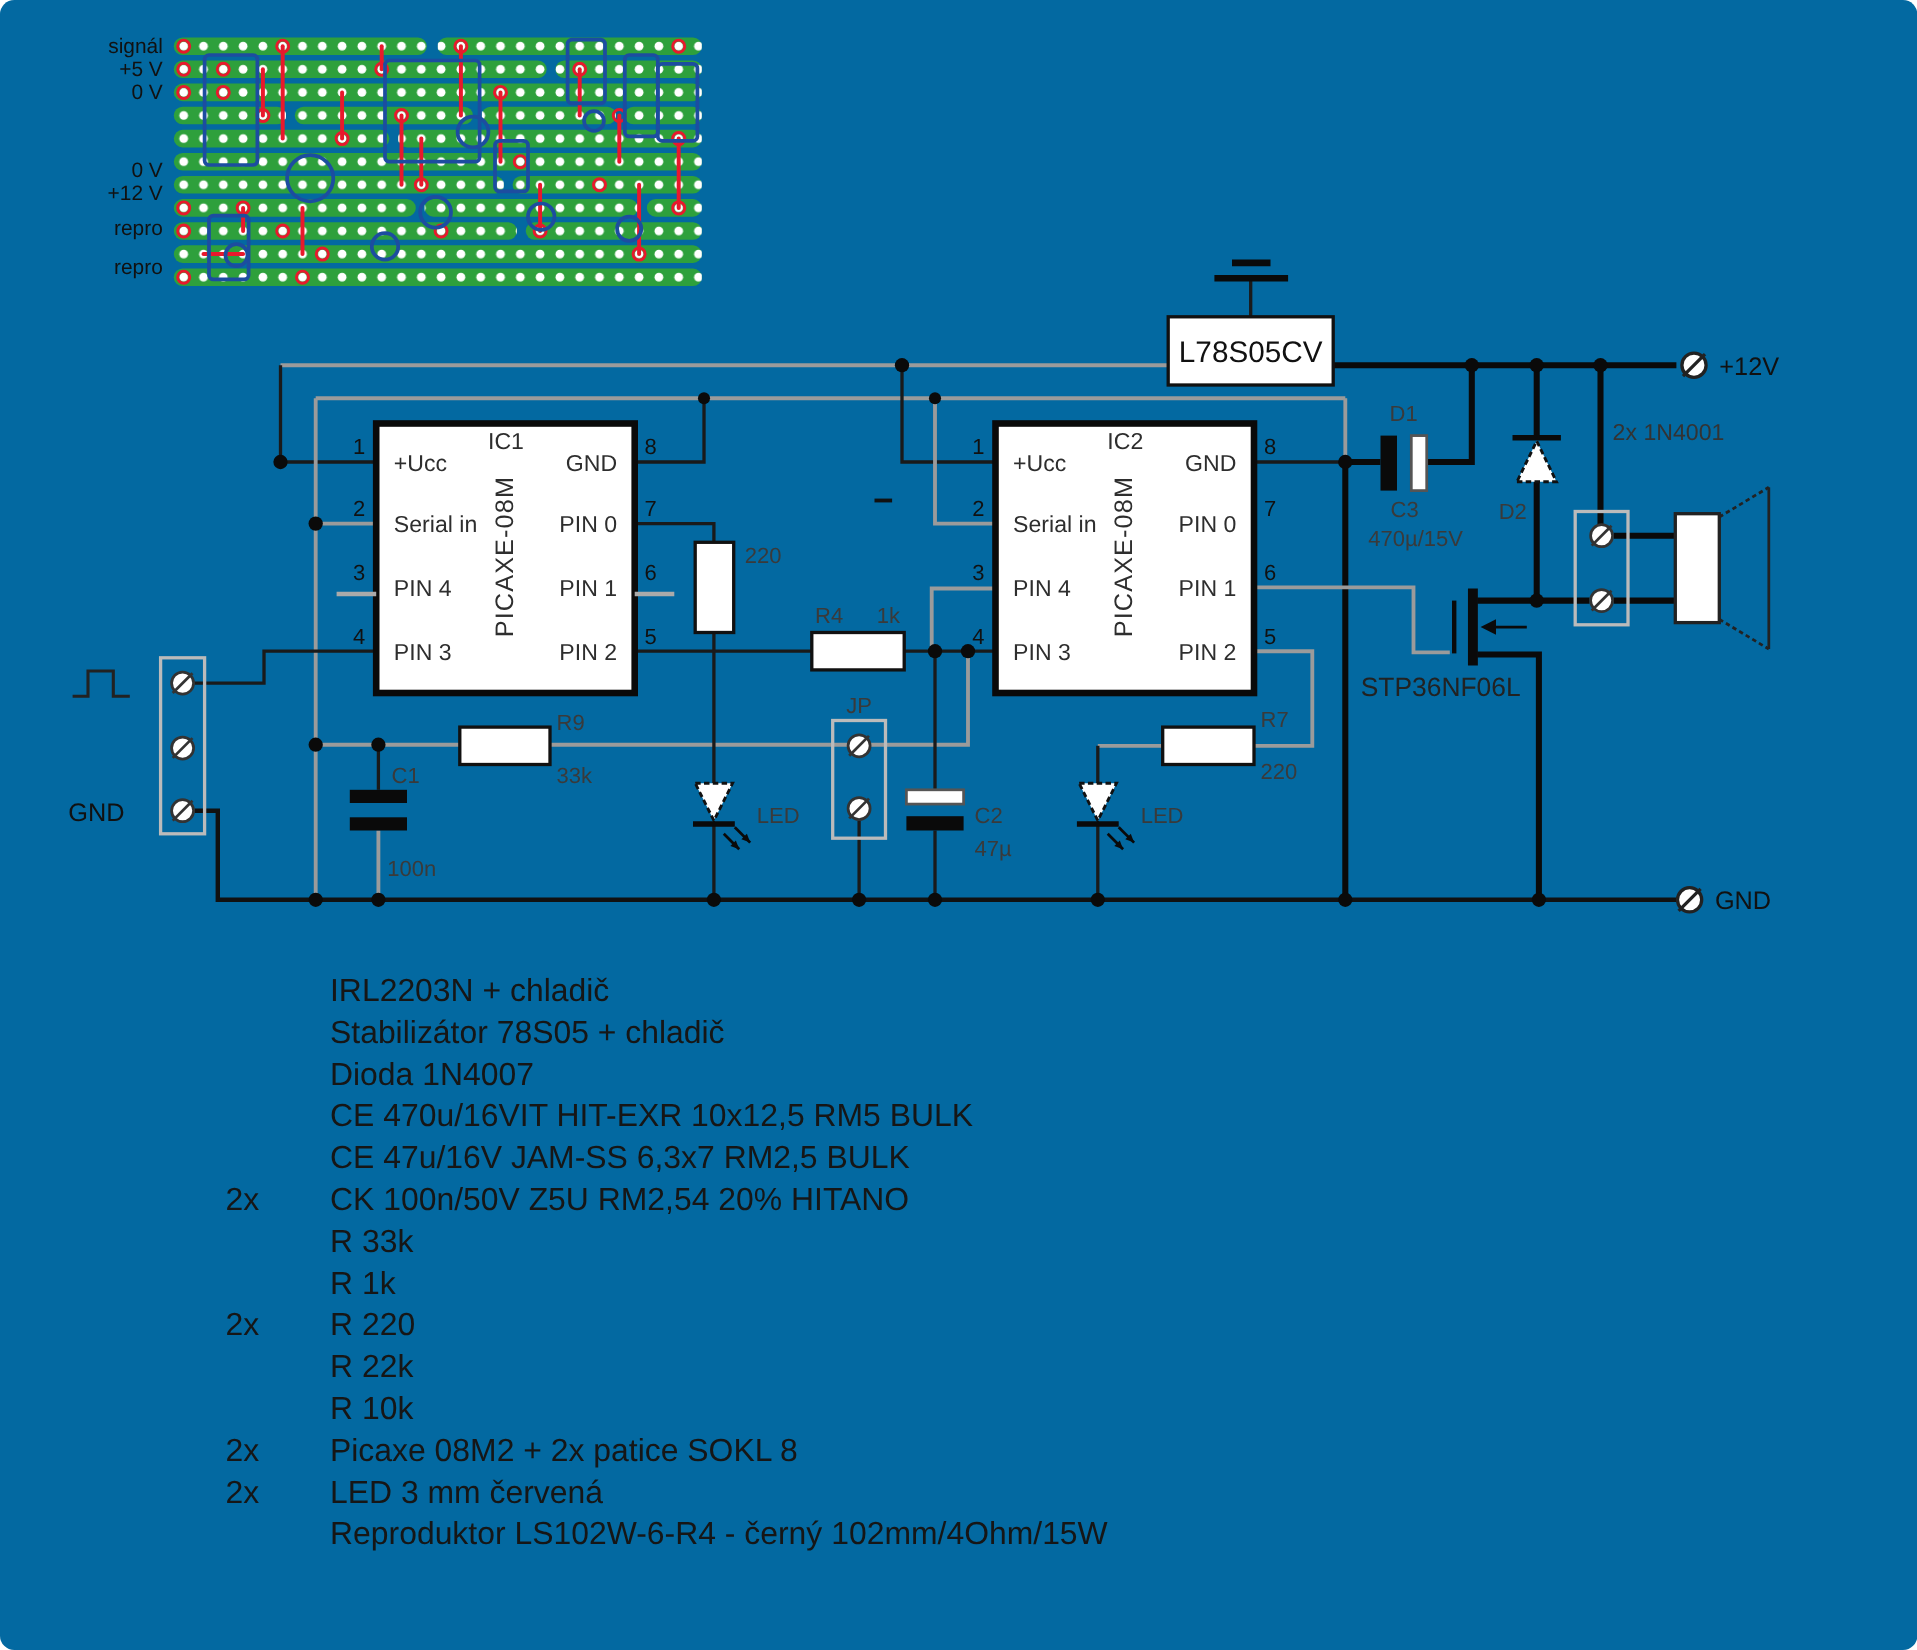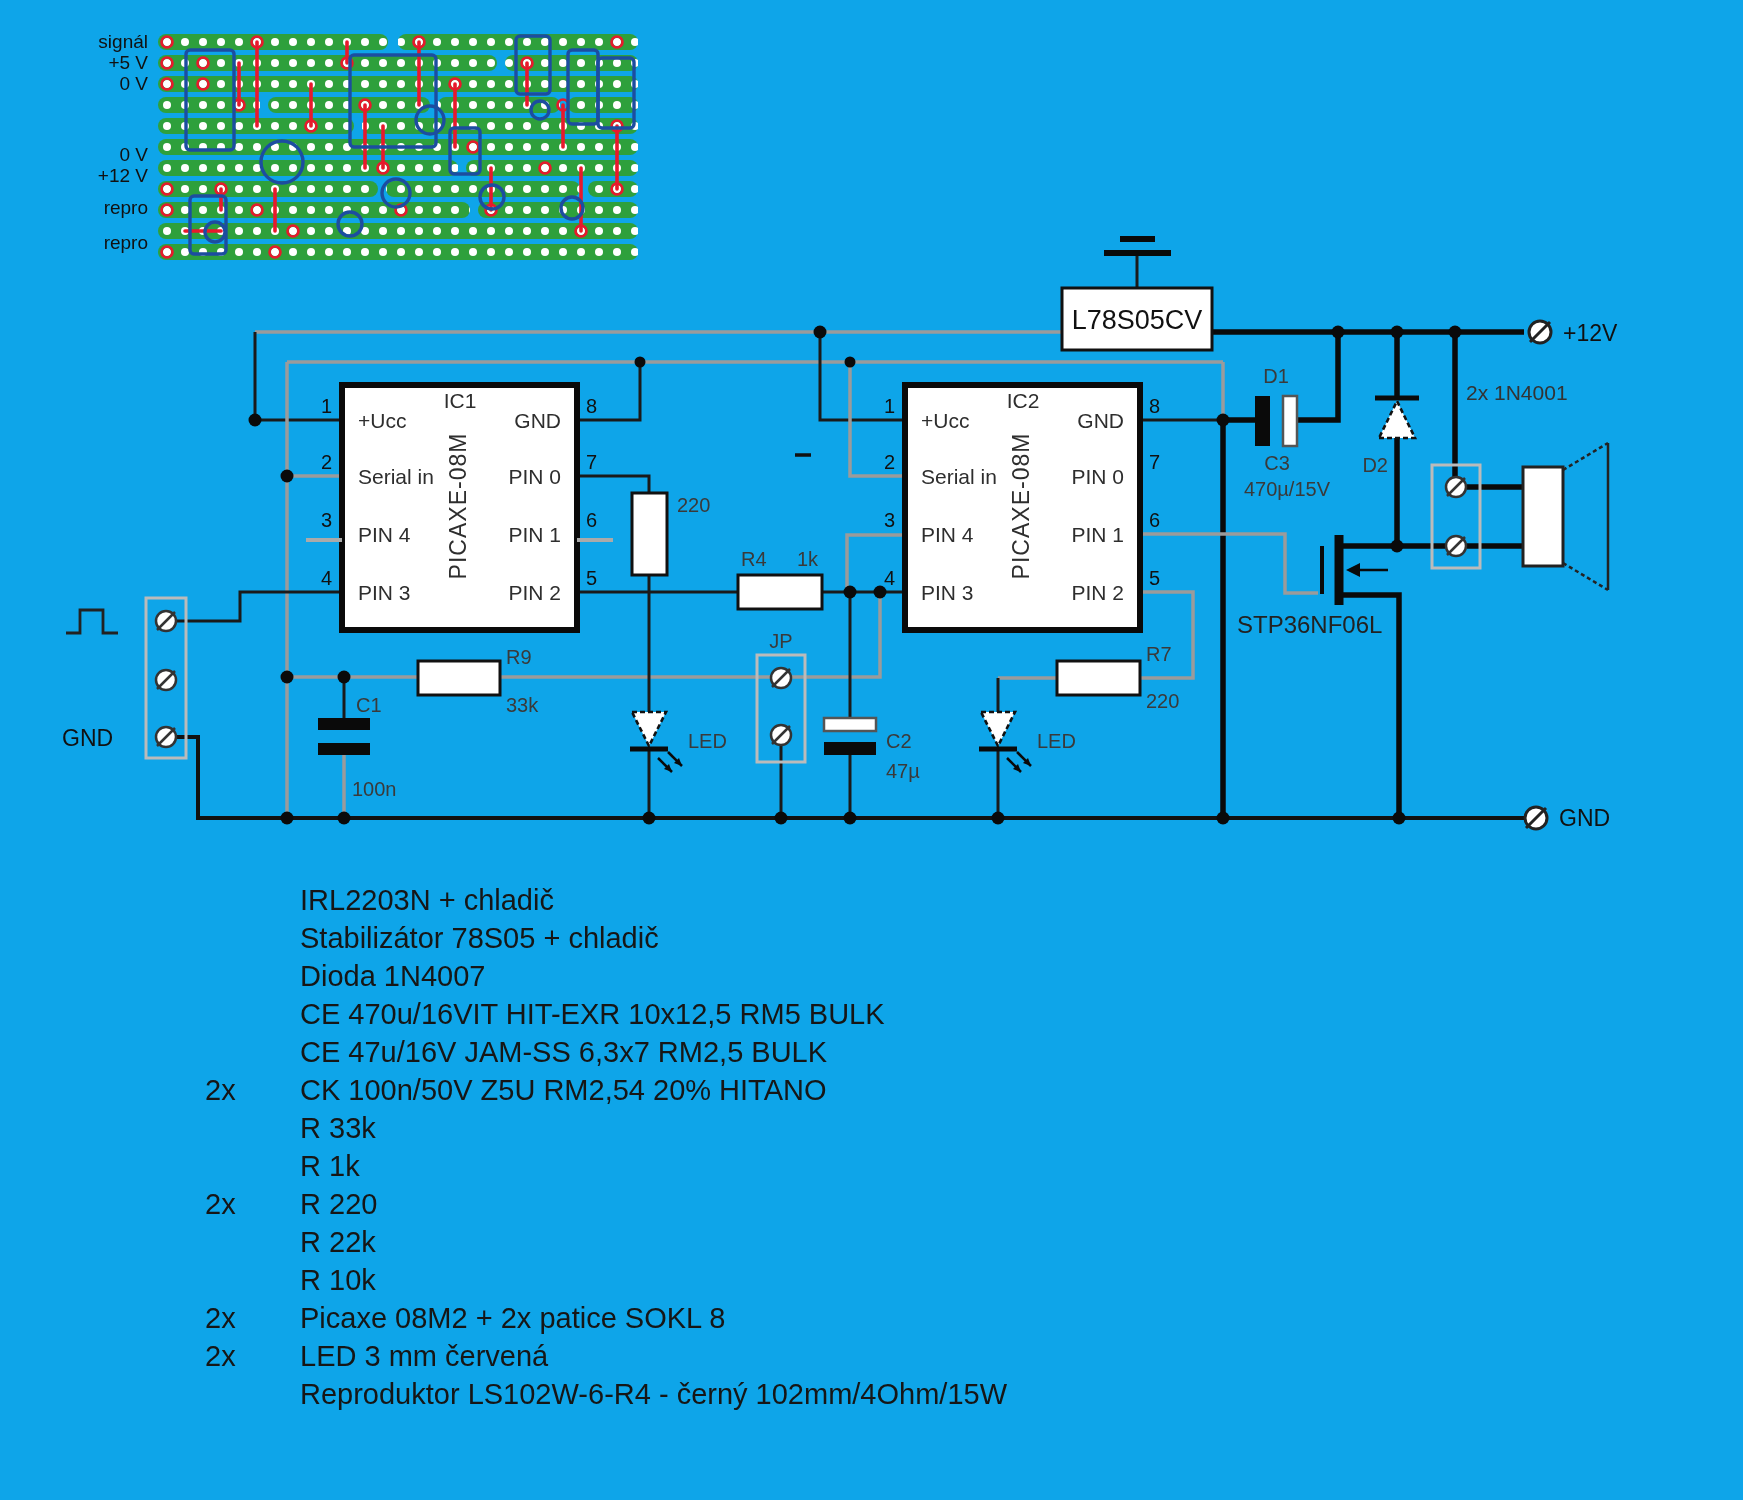--- a/index.html
+++ b/index.html
@@ -1,16 +1,16 @@
 <!DOCTYPE html>
 <html style="--green: #2ea03c; --red: #e8192c; --blue: #1c4da0;"><head>
 <meta charset="utf-8">
 <style>
   html,body{margin:0;padding:0;background:#fff;}
-  .page{width:1743px;height:1500px;position:relative;background:#0ea5e9;font-family:"Liberation Sans",sans-serif;}
+  .page{width:1743px;height:1500px;position:relative;background:#0369a1;font-family:"Liberation Sans",sans-serif;border-radius:13px;}
   svg text{font-family:"Liberation Sans",sans-serif;}
   .bl{font-size:19px;fill:#111;}
   .pin{font-size:21px;fill:#2e2e2e;}
   .chip{font-size:23px;fill:#2e2e2e;letter-spacing:1px;}
   .num{font-size:20px;fill:#111;}
   .ref{font-size:20px;fill:#3a3a3a;}
   .big{font-size:27px;fill:#111;}
   .med{font-size:24px;fill:#222;}
   .term{font-size:23px;fill:#111;}
   .note{font-size:21px;fill:#333;}

